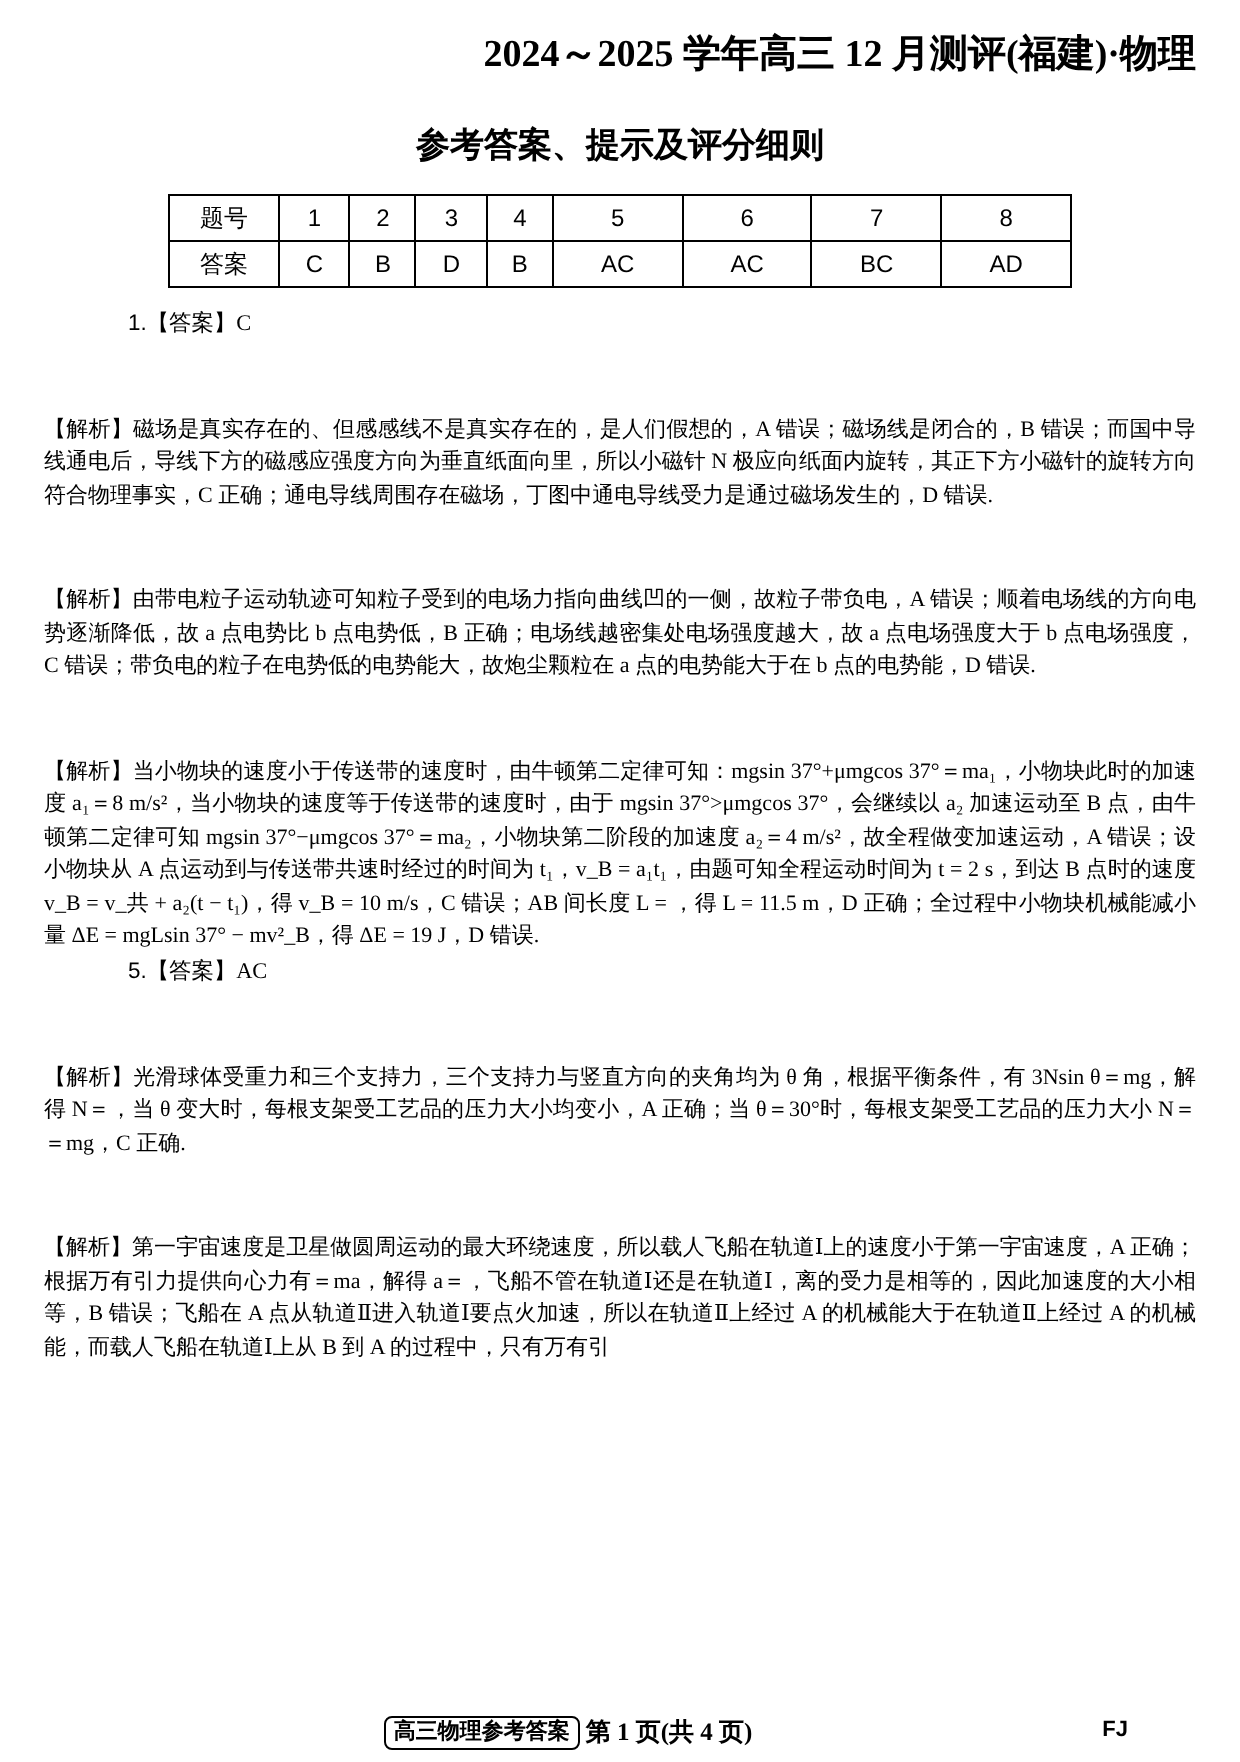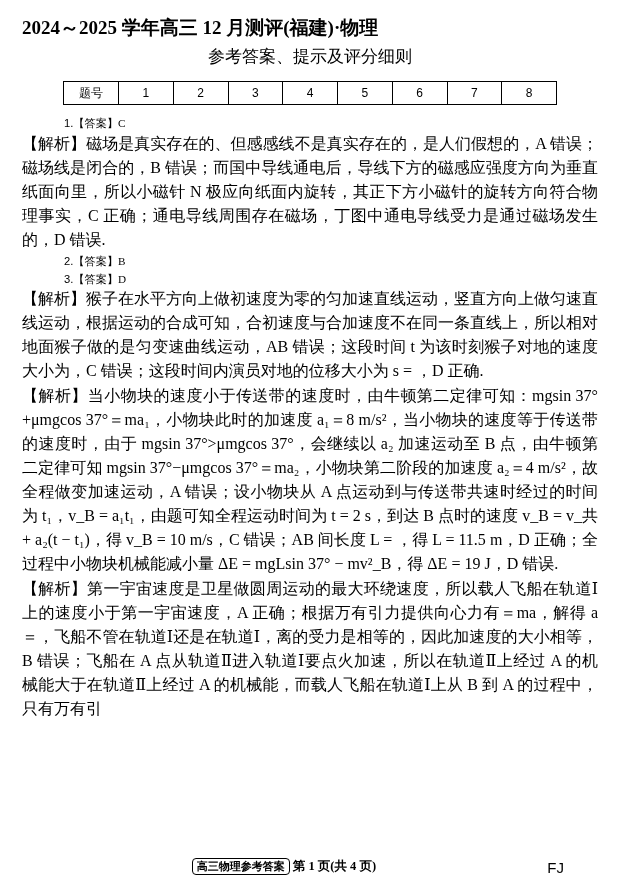--- a/index.html
+++ b/index.html
@@ -15,37 +15,37 @@
     overflow: hidden;
   }
   .page {
     position: relative;
     width: 620px;
     height: 881px;
     box-sizing: border-box;
     padding: 10px 22px 0 22px;
   }
   .title-main {
-    text-align: left;
+    text-align: right;
     font-size: 19px;
     font-weight: bold;
     letter-spacing: 0px;
     margin-top: 6px;
     line-height: 1.25;
   }
   .title-sub {
     text-align: center;
     font-size: 17px;
-    font-weight: normal;
-    margin-top: 6px;
+    font-weight: bold;
+    margin-top: 22px;
     line-height: 1.25;
   }
   .answer-table-wrap {
     margin: 14px auto 0 auto;
-    width: 494px;
+    width: 452px;
   }
   table.answers {
     border-collapse: collapse;
     width: 100%;
     font-size: 12px;
     text-align: center;
   }
   table.answers td {
     border: 1px solid #000;
     height: 20px;
@@ -69,23 +69,24 @@
   .ans-line {
     font-size: 11.2px;
     line-height: 1.5;
     margin-left: 42px;
   }
   .ans-line .num {
     font-family: "Liberation Sans", sans-serif;
   }
   .exp {
     text-indent: 0;
-    font-size: 16px;
+    font-size: 11px;
     line-height: 1.5;
     text-align: justify;
+    margin-top: 36px;
   }
   .lbl {
     font-weight: normal;
   }
   .footer {
     position: absolute;
     left: 0;
     bottom: 6px;
     width: 568px;
     text-align: center;
@@ -111,22 +112,22 @@
   }
   .footer-text {
     vertical-align: middle;
     font-size: 12.5px;
   }
   .footer-right {
     position: absolute;
     right: 0;
     top: 1px;
     font-family: "Liberation Sans", sans-serif;
-    font-size: 15px;
-    font-weight: normal;
+    font-size: 11px;
+    font-weight: bold;
   }
 </style>
 </head>
 <body>
 
 <div class="page">
 
   <div class="title-main">2024～2025 学年高三 12 月测评(福建)·物理</div>
   <div class="title-sub">参考答案、提示及评分细则</div>
 
@@ -137,44 +138,55 @@
         <td class="rowhead">题号</td>
         <td>1</td>
         <td>2</td>
         <td>3</td>
         <td>4</td>
         <td>5</td>
         <td>6</td>
         <td>7</td>
         <td>8</td>
       </tr>
+      <tr>
+        <td class="rowhead">答案</td>
+        <td>C</td>
+        <td>B</td>
+        <td>D</td>
+        <td>B</td>
+        <td>AC</td>
+        <td>AC</td>
+        <td>BC</td>
+        <td>AD</td>
+      </tr>
     </tbody>
       </table>
   </div>
 
   <div class="content">
 
     <div class="item">
       <div class="ans-line"><span class="num">1.</span><span class="lbl">【答案】</span><span>C</span></div>
       <div class="exp"><span class="lbl">【解析】</span><span>磁场是真实存在的、但感感线不是真实存在的，是人们假想的，A 错误；磁场线是闭合的，B 错误；而国中导线通电后，导线下方的磁感应强度方向为垂直纸面向里，所以小磁针 N 极应向纸面内旋转，其正下方小磁针的旋转方向符合物理事实，C 正确；通电导线周围存在磁场，丁图中通电导线受力是通过磁场发生的，D 错误.</span></div>
     </div>
 
     <div class="item">
-      <div class="ans-line"><span class="num">2.</span><span class="lbl">【答案】</span><span>B</span></div>
+      <div class="exp"><span class="lbl">【解析】</span><span>由带电粒子运动轨迹可知粒子受到的电场力指向曲线凹的一侧，故粒子带负电，A 错误；顺着电场线的方向电势逐渐降低，故 a 点电势比 b 点电势低，B 正确；电场线越密集处电场强度越大，故 a 点电场强度大于 b 点电场强度，C 错误；带负电的粒子在电势低的电势能大，故炮尘颗粒在 a 点的电势能大于在 b 点的电势能，D 错误.</span></div>
     </div>
 
-    <div class="item">
-      <div class="ans-line"><span class="num">3.</span><span class="lbl">【答案】</span><span>D</span></div>
-      <div class="exp"><span class="lbl">【解析】</span><span>猴子在水平方向上做初速度为零的匀加速直线运动，竖直方向上做匀速直线运动，根据运动的合成可知，合初速度与合加速度不在同一条直线上，所以相对地面猴子做的是匀变速曲线运动，AB 错误；这段时间 t 为该时刻猴子对地的速度大小为，C 错误；这段时间内演员对地的位移大小为 s = ，D 正确.</span></div>
-    </div>
 
     <div class="item">
       <div class="exp"><span class="lbl">【解析】</span><span>当小物块的速度小于传送带的速度时，由牛顿第二定律可知：mgsin 37°+μmgcos 37°＝ma₁，小物块此时的加速度 a₁＝8 m/s²，当小物块的速度等于传送带的速度时，由于 mgsin 37°&gt;μmgcos 37°，会继续以 a₂ 加速运动至 B 点，由牛顿第二定律可知 mgsin 37°−μmgcos 37°＝ma₂，小物块第二阶段的加速度 a₂＝4 m/s²，故全程做变加速运动，A 错误；设小物块从 A 点运动到与传送带共速时经过的时间为 t₁，v_B = a₁t₁，由题可知全程运动时间为 t = 2 s，到达 B 点时的速度 v_B = v_共 + a₂(t − t₁)，得 v_B = 10 m/s，C 错误；AB 间长度 L = ，得 L = 11.5 m，D 正确；全过程中小物块机械能减小量 ΔE = mgLsin 37° − mv²_B，得 ΔE = 19 J，D 错误.</span></div>
     </div>
 
+    <div class="item">
+      <div class="ans-line"><span class="num">5.</span><span class="lbl">【答案】</span><span>AC</span></div>
+      <div class="exp"><span class="lbl">【解析】</span><span>光滑球体受重力和三个支持力，三个支持力与竖直方向的夹角均为 θ 角，根据平衡条件，有 3Nsin θ＝mg，解得 N＝，当 θ 变大时，每根支架受工艺品的压力大小均变小，A 正确；当 θ＝30°时，每根支架受工艺品的压力大小 N＝＝mg，C 正确.</span></div>
+    </div>
 
     <div class="item">
       <div class="exp"><span class="lbl">【解析】</span><span>第一宇宙速度是卫星做圆周运动的最大环绕速度，所以载人飞船在轨道Ⅰ上的速度小于第一宇宙速度，A 正确；根据万有引力提供向心力有＝ma，解得 a＝，飞船不管在轨道Ⅰ还是在轨道Ⅰ，离的受力是相等的，因此加速度的大小相等，B 错误；飞船在 A 点从轨道Ⅱ进入轨道Ⅰ要点火加速，所以在轨道Ⅱ上经过 A 的机械能大于在轨道Ⅱ上经过 A 的机械能，而载人飞船在轨道Ⅰ上从 B 到 A 的过程中，只有万有引</span></div>
     </div>
 
   </div>
 
   <div class="footer">
     <div class="footer-inner">
       <span class="footer-badge">高三物理参考答案</span><span class="footer-text">第 1 页(共 4 页)</span>

